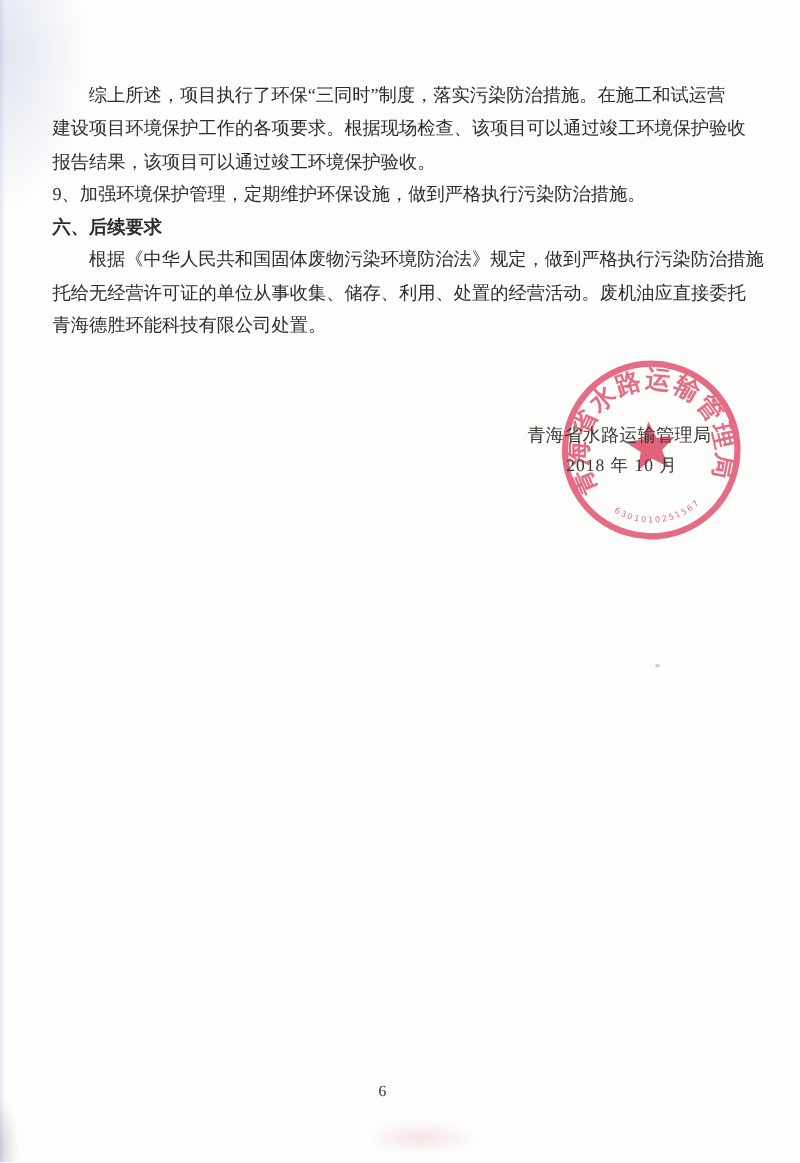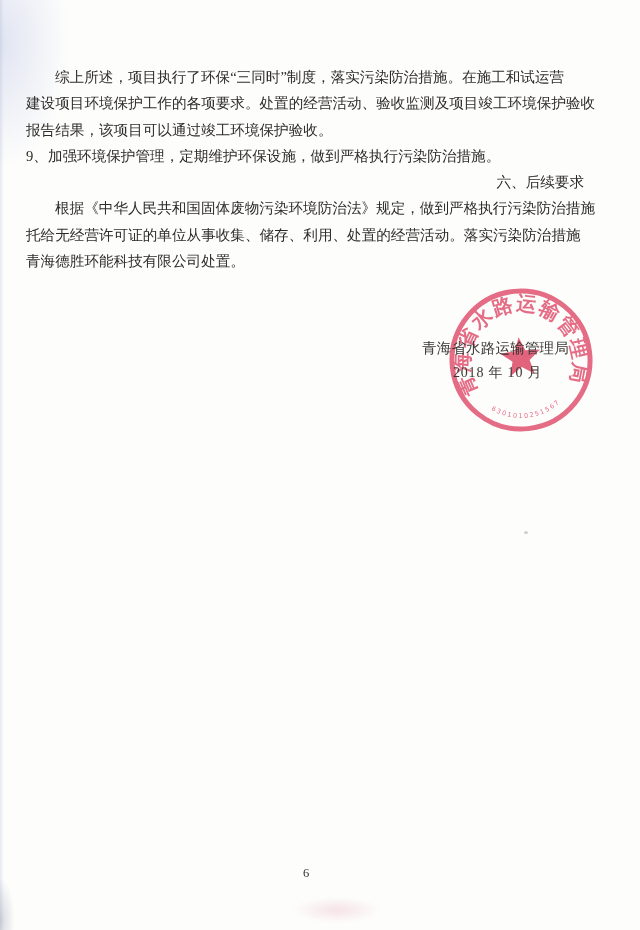--- a/index.html
+++ b/index.html
@@ -36,27 +36,27 @@
     background: radial-gradient(ellipse, rgba(226,150,166,0.25), rgba(255,255,255,0) 70%);
     filter: blur(1px);
     pointer-events: none;
   }
   .speck {
     position: absolute; left: 524px; top: 531px; width: 4px; height: 3px;
     background: rgba(120,120,130,0.35); border-radius: 50%;
   }
   
   .content {
-    position: absolute; left: 26px; top: 64px; width: 558px;
+    position: absolute; left: 42px; top: 64px; width: 558px;
     font-size: 14.6px; line-height: 26.3px;
     color: #2e2c29;
   }
   .line { white-space: nowrap; }
   .indent { text-indent: 29px; }
-  .heading { font-weight: normal; text-align: right; }
+  .heading { font-weight: bold; }
   
   .sig-org {
     position: absolute; left: 422px; top: 339px;
     font-size: 14.5px; letter-spacing: 0.2px; color: #3a3733; z-index: 3;
     white-space: nowrap;
   }
   .sig-date {
     position: absolute; left: 453px; top: 364px;
     font-size: 14px; letter-spacing: 0.8px; color: #3a3733; z-index: 3;
     white-space: nowrap;
@@ -82,26 +82,26 @@
 <div class="page">
 
   <div class="edge-left"></div>
   <div class="corner-tl"></div>
   <div class="corner-bl"></div>
   <div class="smudge-bottom"></div>
   <div class="speck"></div>
 
   <div class="content">
     <div class="line indent">综上所述，项目执行了环保“三同时”制度，落实污染防治措施。在施工和试运营</div>
-    <div class="line">建设项目环境保护工作的各项要求。处置的经营活动、验收监测及项目竣工环境保护验收</div>
+    <div class="line">建设项目环境保护工作的各项要求。根据现场检查、该项目可以通过竣工环境保护验收</div>
     <div class="line">报告结果，该项目可以通过竣工环境保护验收。</div>
     <div class="line">9、加强环境保护管理，定期维护环保设施，做到严格执行污染防治措施。</div>
     <div class="line heading">六、后续要求</div>
     <div class="line indent">根据《中华人民共和国固体废物污染环境防治法》规定，做到严格执行污染防治措施</div>
-    <div class="line">托给无经营许可证的单位从事收集、储存、利用、处置的经营活动。落实污染防治措施</div>
+    <div class="line">托给无经营许可证的单位从事收集、储存、利用、处置的经营活动。废机油应直接委托</div>
     <div class="line">青海德胜环能科技有限公司处置。</div>
   </div>
 
   <div class="seal">
     <svg viewBox="0 0 160 160" xmlns="http://www.w3.org/2000/svg">
       <defs>
         <path id="sealTopArc" d="M 32.5 103.5 A 52 52 0 1 1 127.5 103.5" fill="none"></path>
         <path id="sealBottomArc" d="M 29.8 109 A 58 58 0 0 0 130.2 109" fill="none"></path>
       </defs>
       <circle cx="80" cy="80" r="69" fill="none" stroke-width="5" stroke="#e05471"></circle>

